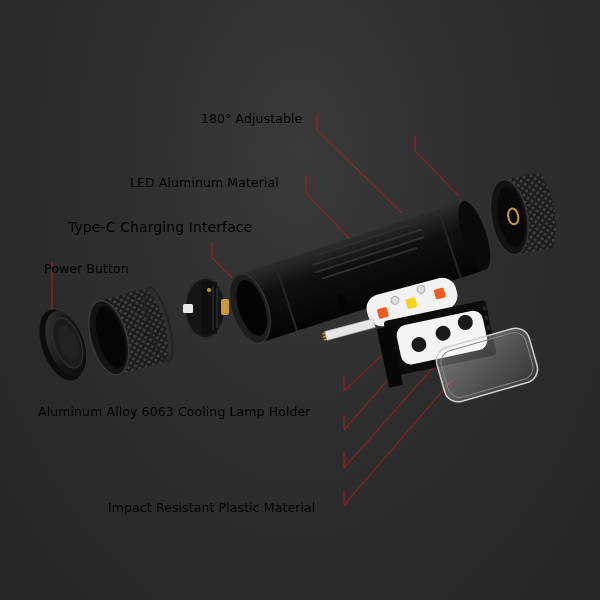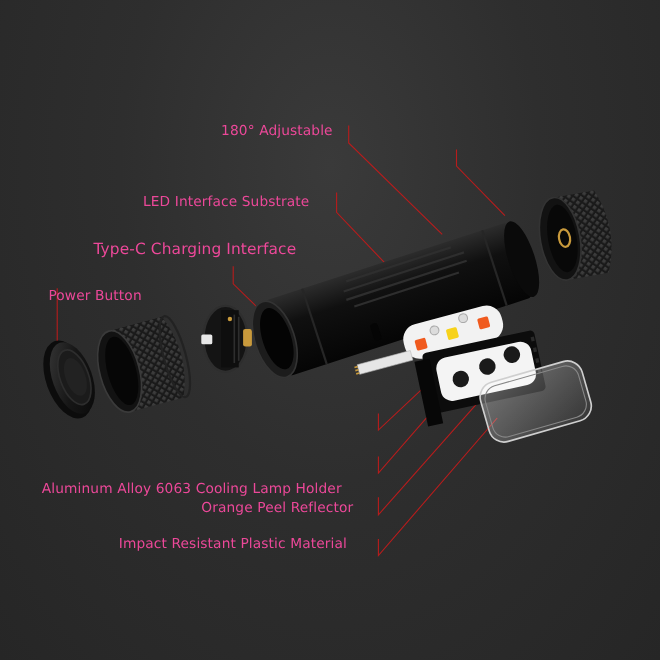--- a/index.html
+++ b/index.html
@@ -4,24 +4,24 @@
 <style>
   html, body { margin: 0; padding: 0; }
   body {
     width: 600px; height: 600px; overflow: hidden;
     background: radial-gradient(ellipse at 50% 25%, #3a3a3a 0%, #2e2e2e 45%, #262626 100%);
     font-family: "DejaVu Sans", sans-serif;
     position: relative;
   }
   .stage { position: absolute; inset: 0; }
   .label {
-    position: absolute; color: #ec4899; white-space: nowrap;
+    position: absolute; color: #000000; white-space: nowrap;
     font-family: "DejaVu Sans", sans-serif; letter-spacing: 0.1px;
   }
-  .l-lg { font-size: 14px; margin-left: 17px; }
+  .l-lg { font-size: 14px; }
   .l-md { font-size: 12.5px; }
   .l-sm { font-size: 9.5px; }
   svg.art { position: absolute; left: 0; top: 0; }
 </style>
 </head>
 <body>
 
 <div class="stage">
 
   <svg class="art" width="600" height="600" viewBox="0 0 600 600">
@@ -137,20 +137,19 @@
 
     <g transform="translate(527,214) rotate(-10)">
       <path d="M-18,-38 L20,-38 Q36,0 20,38 L-18,38 Z" fill="url(#knurl)"></path>
       <ellipse cx="-18" cy="0" rx="18" ry="38" fill="#121212" stroke="#333" stroke-width="1.5"></ellipse>
       <ellipse cx="-16" cy="0" rx="13" ry="31" fill="#080808"></ellipse>
       <ellipse cx="-14" cy="0" rx="5" ry="8" fill="none" stroke="#c99a3c" stroke-width="2"></ellipse>
     </g>
   </svg>
 
   <div class="label l-md" style="left:201px;top:111px;">180° Adjustable</div>
-  <div class="label l-md" style="left:130px;top:175px;">LED Interface Substrate</div>
+  <div class="label l-md" style="left:130px;top:175px;">LED Aluminum Material</div>
   <div class="label l-lg" style="left:68px;top:219px;">Type-C Charging Interface</div>
   <div class="label l-md" style="left:44px;top:261px;">Power Button</div>
-  <div class="label l-md" style="left:38px;top:436px;">Aluminum Alloy 6063 Cooling Lamp Holder</div>
-  <div class="label l-md" style="left:183px;top:453px;">Orange Peel Reflector</div>
-  <div class="label l-md" style="left:108px;top:486px;">Impact Resistant Plastic Material</div>
+  <div class="label l-md" style="left:38px;top:404px;">Aluminum Alloy 6063 Cooling Lamp Holder</div>
+  <div class="label l-md" style="left:108px;top:500px;">Impact Resistant Plastic Material</div>
 
 </div>
 
 </body></html>

